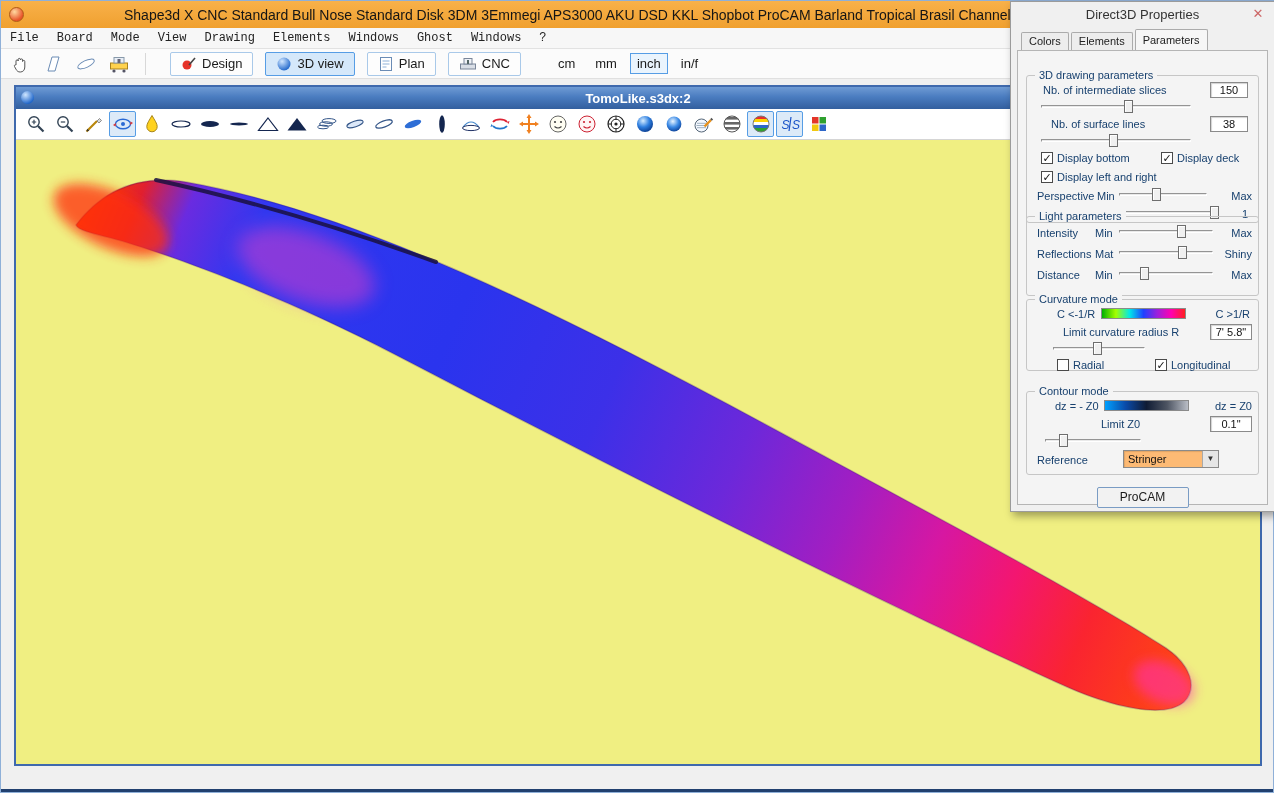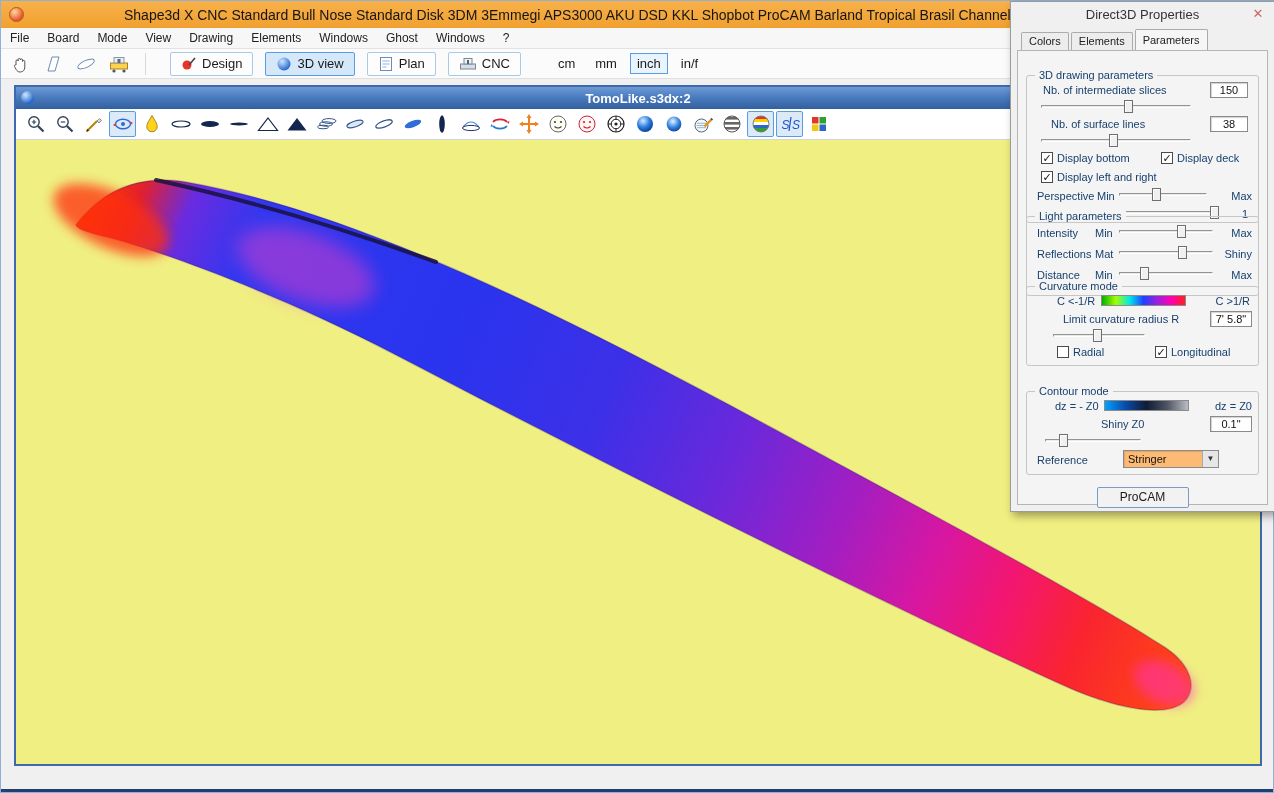--- a/index.html
+++ b/index.html
@@ -9,21 +9,21 @@
   
   #titlebar { position:absolute; left:0; top:0; width:100%; height:27px;
     background:linear-gradient(#f8b14a,#f0a02f); display:flex; align-items:center; }
   #app-icon { width:15px; height:15px; margin-left:8px; border-radius:50%;
     background:radial-gradient(circle at 35% 30%, #ffd9a0, #e8542a 70%); border:1px solid #b05a18; }
   #title-text { margin-left:100px; font-size:14px; color:#151515; white-space:nowrap; overflow:hidden; }
 
   
   #menubar { position:absolute; left:0; top:27px; width:100%; height:21px; background:#f7f7f7;
     border-bottom:1px solid #e2e2e2; display:flex; align-items:center; font-size:12px; color:#222; }
-  .menu-item { padding:3px 9px; cursor:default; }
+  .menu-item { padding:3px 9px; cursor:default;font-family:Liberation Mono, monospace; }
 
   
   #toolbar { position:absolute; left:0; top:48px; width:100%; height:30px; background:#fbfbfb;
     border-bottom:1px solid #e0e0e0; display:flex; align-items:center; }
   #tb-left { display:flex; align-items:center; }
   .tbicon { width:28px; height:25px; margin-left:5px; display:flex; align-items:center; justify-content:center; }
   .tsep { width:1px; height:22px; background:#d8d8d8; margin:0 12px; }
   #tb-buttons { display:flex; align-items:center; }
   .tb-btn { display:flex; align-items:center; gap:5px; height:24px; padding:0 10px; margin-left:12px;
     border:1px solid #a9c9e9; background:#fdfdfd; font-size:13px; color:#1a1a1a; border-radius:2px; cursor:default; }
@@ -540,21 +540,21 @@
         <div class="plabel" style="right:6px;top:31px">Shiny</div>
         <div class="plabel" style="left:10px;top:52px">Distance</div>
         <div class="plabel" style="left:68px;top:52px">Min</div>
         <div class="slider" style="left:92px;top:50px;width:94px">
           <div class="track"></div>
             <div class="thumb" style="left:22%"></div>
         </div>
         <div class="plabel" style="right:6px;top:52px">Max</div>
       </div>
 
-      <div class="group" style="top:235px;height:80px">
+      <div class="group" style="top:248px;height:72px">
         <div class="group-title">Curvature mode</div>
         <div class="plabel" style="left:30px;top:8px">C &lt;-1/R</div>
         <div class="gbar" id="curv-bar" style="left:74px;top:8px;width:85px"></div>
         <div class="plabel" style="right:8px;top:8px">C &gt;1/R</div>
         <div class="plabel" style="left:36px;top:26px">Limit curvature radius R</div>
         <div class="field" style="right:6px;top:24px;width:42px">7' 5.8"</div>
         <div class="slider" style="left:26px;top:42px;width:92px">
           <div class="track"></div>
             <div class="thumb" style="left:44%"></div>
         </div>
@@ -566,21 +566,21 @@
           <span class="box"></span>
           <span>Longitudinal</span>
         </div>
       </div>
 
       <div class="group" style="top:340px;height:84px">
         <div class="group-title">Contour mode</div>
         <div class="plabel" style="left:28px;top:8px">dz = - Z0</div>
         <div class="gbar" id="cont-bar" style="left:77px;top:8px;width:85px"></div>
         <div class="plabel" style="right:6px;top:8px">dz = Z0</div>
-        <div class="plabel" style="left:74px;top:26px">Shiny Z0</div>
+        <div class="plabel" style="left:74px;top:26px">Limit Z0</div>
         <div class="field" style="right:6px;top:24px;width:42px">0.1"</div>
         <div class="slider" style="left:18px;top:42px;width:96px">
           <div class="track"></div>
             <div class="thumb" style="left:15%"></div>
         </div>
         <div class="plabel" style="left:10px;top:62px">Reference</div>
         <div class="combo" style="left:96px;top:58px;width:96px">
           <span class="cval">Stringer</span>
           <span class="cbtn">▼</span>
         </div>

